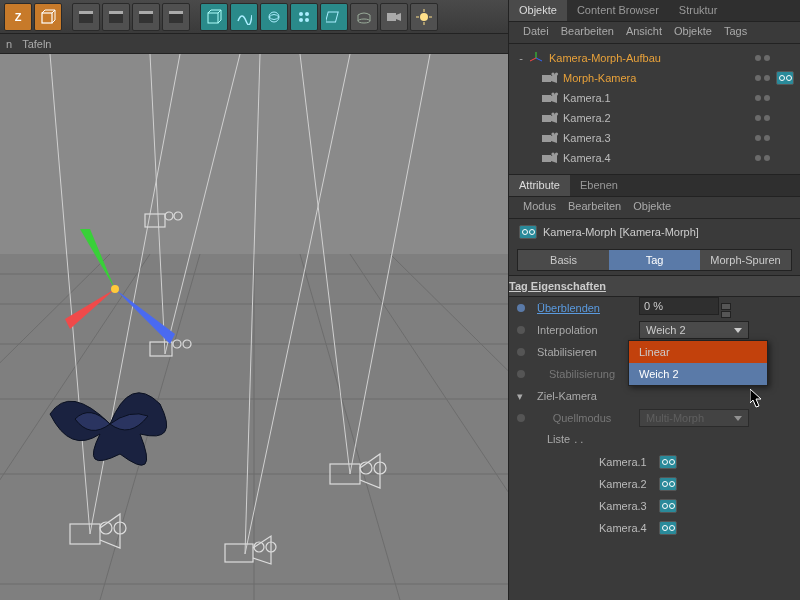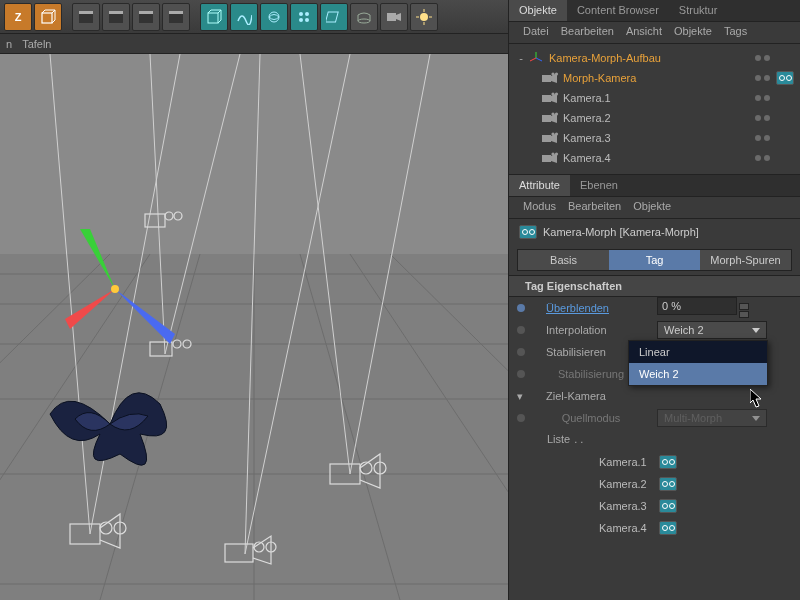--- a/index.html
+++ b/index.html
@@ -41,33 +41,33 @@
 .morph-tag::before, .morph-tag::after { content:""; position:absolute; width:4px; height:4px; border:1.5px solid #fff; border-radius:50%; top:3px; }
 .morph-tag::before{ left:2px; } .morph-tag::after{ left:9px; }
 
 
 .attr { flex:1; display:flex; flex-direction:column; overflow:hidden; }
 .attr-tabs { height:22px; display:flex; background:#2f2f2f; border-bottom:1px solid #222; }
 .attr-title { padding:6px 10px; display:flex; align-items:center; gap:6px; color:#ccc; }
 .seg { display:flex; margin:4px 8px; border:1px solid #222;align-items:center; }
 .seg div { flex:1; text-align:center; padding:4px 0; background:#4a4a4a; cursor:pointer; color:#ccc; }
 .seg div.active { background:#5a7aa8; color:#fff; }
-.section-head { background:#454545; padding:4px 16px; color:#ccc; font-weight:bold; border-top:1px solid #222; border-bottom:1px solid #222;}
-.prop { display:flex; align-items:center; padding:3px 8px; gap:21px; height:22px; }
+.section-head { background:#454545; padding:4px 0; color:#ccc; font-weight:bold; border-top:1px solid #222; border-bottom:1px solid #222;text-decoration:underline;}
+.prop { display:flex; align-items:center; padding:3px 8px; gap:12px; height:22px; }
 .prop .bullet { width:8px; height:8px; border-radius:50%; background:#555; }
 .prop .bullet.anim { background:#5a7aa8; }
 .prop label { width:90px; color:#aaa; }
 .prop label.link { color:#5a9adf; text-decoration:underline; }
 .prop .val { flex:1; }
 .numfield { background:#2f2f2f; border:1px solid #222; padding:2px 4px; color:#ccc; width:80px; display:inline-block; }
 .spin { width:10px; display:inline-flex; flex-direction:column; margin-left:2px; }
 .spin i { height:7px; background:#555; border:1px solid #222; margin-bottom:1px; }
 .dd { background:#4a4a4a; border:1px solid #222; padding:2px 6px; color:#ccc; display:inline-flex; align-items:center; gap:6px; cursor:pointer; min-width:110px; justify-content:space-between; }
 .dd .caret { width:0; height:0; border-left:4px solid transparent; border-right:4px solid transparent; border-top:5px solid #ccc; }
-.popup { position:absolute; right:32px; top:340px; width:140px; background:#0f172a; border:1px solid #222; box-shadow:2px 2px 6px rgba(0,0,0,.5); z-index:10; }
+.popup { position:absolute; right:32px; top:340px; width:140px; background:#c2410c; border:1px solid #222; box-shadow:2px 2px 6px rgba(0,0,0,.5); z-index:10; }
 .popup div { padding:5px 10px; color:#ccc; cursor:pointer; }
 .popup div.hover { background:#5a7aa8; color:#fff; }
 
 .list-area { padding:4px 8px; }
 .list-area .lh { display:flex; align-items:center; color:#aaa; margin-bottom:6px; margin-left:30px;}
 .list-area .row { display:flex; align-items:center; gap:8px; padding:4px 0 4px 82px; }
 .list-area .row .morph-tag { margin-left:4px; }
 
 .cursor { position:absolute; right:36px; top:389px; z-index:20; width:14px; height:20px; }
 .cursor svg { width:14px; height:20px; }

